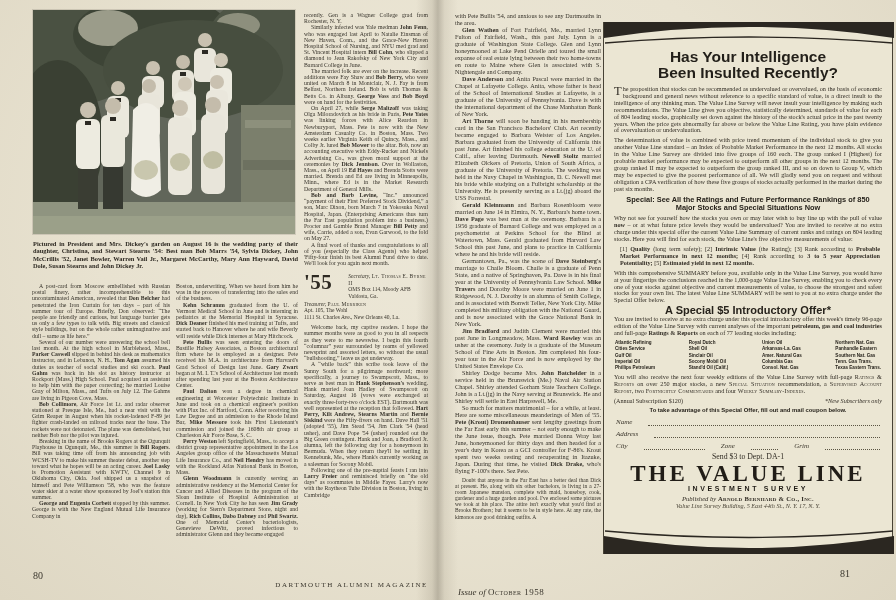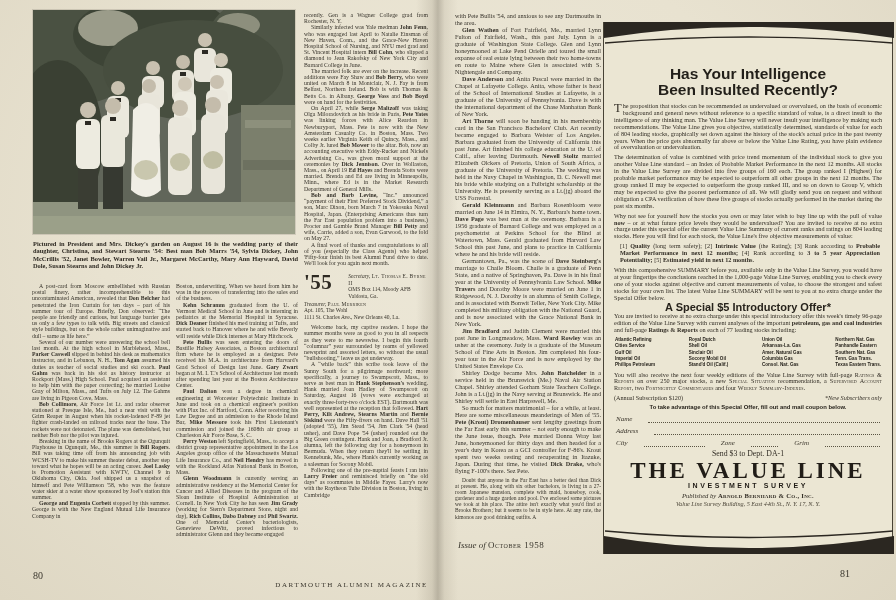--- a/index.html
+++ b/index.html
@@ -31,36 +31,36 @@
   .officer{font-size:5.5px;line-height:6.4px;text-align:left;}
   .officer .lbl{font-style:italic;}
   .sc{font-variant:small-caps;letter-spacing:.3px;}
   .treas{font-size:5.5px;line-height:6.4px;text-align:left;margin:0 0 4px;}
 
   .pagenum{position:absolute;font-size:10px;color:#3a362d;}
   .pagenum.p80{left:33px;top:570px;}
   .pagenum.p81{left:404px;top:568px;}
   .foot-left{position:absolute;left:240px;top:581px;width:188px;text-align:right;
     font-size:7px;letter-spacing:1.6px;color:#3a362d;white-space:nowrap;}
-  .foot-right{position:absolute;left:22px;top:540px;font-size:9px;color:#3a362d;white-space:nowrap;}
+  .foot-right{position:absolute;left:22px;top:587px;font-size:9px;color:#3a362d;white-space:nowrap;}
   .foot-right .it{font-style:italic;}
   .foot-right .sc2{font-variant:small-caps;letter-spacing:.5px;}
 
   
   .rcol{left:19px;top:12px;width:146px;height:548px;font-size:6.2px;line-height:7px;}
   .letterpara{margin:3px 0 0;text-indent:7px;font-size:5.5px;line-height:6.1px;}
 
   
   .ad{position:absolute;left:167px;top:22px;width:290px;height:532px;box-sizing:border-box;
     background:#ebe6d3;border-left:1px solid #474235;border-right:1px solid #474235;}
   .ad-border{position:absolute;left:0;width:290px;pointer-events:none;}
   .ad-border.top{top:0;height:26px;}
   .ad-border.bot{bottom:0;height:30px;}
   .ad-inner{position:absolute;left:10px;right:10px;top:27px;bottom:31px;overflow:hidden;
-    font-size:6.2px;line-height:6.9px;text-align:justify;color:#322d25;margin-top:17px;}
+    font-size:6.2px;line-height:6.9px;text-align:justify;color:#322d25;}
   .headline{font-family:"Liberation Sans", sans-serif;font-weight:700;font-size:15.5px;
     line-height:16px;text-align:center;color:#221f19;}
   .headline.second{margin-bottom:5px;}
   .ad-inner p{margin:0 0 3px;}
   .dropcap::first-letter{float:left;font-size:12.5px;line-height:10px;padding:0 1px 0 0;}
   .listpara{margin-left:6px !important;margin-right:2px !important;}
   .ad-sub{font-family:"Liberation Sans", sans-serif;font-weight:700;font-size:7.4px;
     line-height:8.4px;text-align:center;margin:2px 8px 3px;color:#27231c;}
   .offer-head{font-family:"Liberation Sans", sans-serif;font-weight:700;font-size:11px;
     text-align:center;margin:2px 0 2px;color:#27231c;}
@@ -230,20 +230,21 @@
         <path d="M1,7 Q145,20 289,7" stroke="#2b2721" stroke-width="1.3" fill="none"></path>
       </svg>
 
       <div class="ad-inner">
         <div class="headline">Has Your Intelligence</div>
         <div class="headline second">Been Insulted Recently?</div>
 
         <p class="dropcap">The proposition that stocks can be recommended as undervalued or overvalued, on the basis of economic background and general news without reference to a specific standard of value, is a direct insult to the intelligence of any thinking man. The Value Line Survey will never insult your intelligence by making such recommendations. The Value Line gives you objective, statistically determined, standards of value for each of 804 leading stocks, graphically set down against the history of the stock's actual price in the past twenty years. When the price gets abnormally far above or below the Value Line Rating, you have plain evidence of overvaluation or undervaluation.</p>
         <p>The determination of value is combined with price trend momentum of the individual stock to give you another Value Line standard – an Index of Probable Market Performance in the next 12 months. All stocks in the Value Line Survey are divided into five groups of 160 each. The group ranked I (Highest) for probable market performance may be expected to outperform all other groups in the next 12 months. The group ranked II may be expected to outperform the group ranked III, and so on down to Group V, which may be expected to give the poorest performance of all. We will gladly send you on request and without obligation a CPA verification of how these five groups of stocks actually performed in the market during the past six months.</p>
 
+        <div class="ad-sub">Special: See All the Ratings and Future Performance Rankings of 850 Major Stocks and Special Situations Now</div>
 
         <p>Why not see for yourself how the stocks you own or may later wish to buy line up with the pull of value <b>now</b> – or at what future price levels they would be undervalued? You are invited to receive at no extra charge under this special offer the current Value Line Summary of current ranks and ratings on 804 leading stocks. Here you will find for each stock, the Value Line's five objective measurements of value:</p>
         <p class="listpara">[1] <b>Quality</b> (long term safety); [2] <b>Intrinsic Value</b> (the Rating); [3] Rank according to <b>Probable Market Performance in next 12 months;</b> [4] Rank according to <b>3 to 5 year Appreciation Potentiality;</b> [5] <b>Estimated yield in next 12 months.</b></p>
         <p>With this comprehensive SUMMARY before you, available only in the Value Line Survey, you would have at your fingertips the conclusions reached in the 1,000-page Value Line Survey, enabling you to check every one of your stocks against objective and current measurements of value, to choose the strongest and safest stocks for your own list. The latest Value Line SUMMARY will be sent to you at no extra charge under the Special Offer below.</p>
 
         <div class="offer-head">A Special $5 Introductory Offer*</div>
         <p>You are invited to receive at no extra charge under this special introductory offer this week's timely 96-page edition of the Value Line Survey with current analyses of the important <b>petroleum, gas and coal industries</b> and full-page <b>Ratings &amp; Reports</b> on each of 77 leading stocks including:</p>
 
         <div class="stocks">
           <div>

